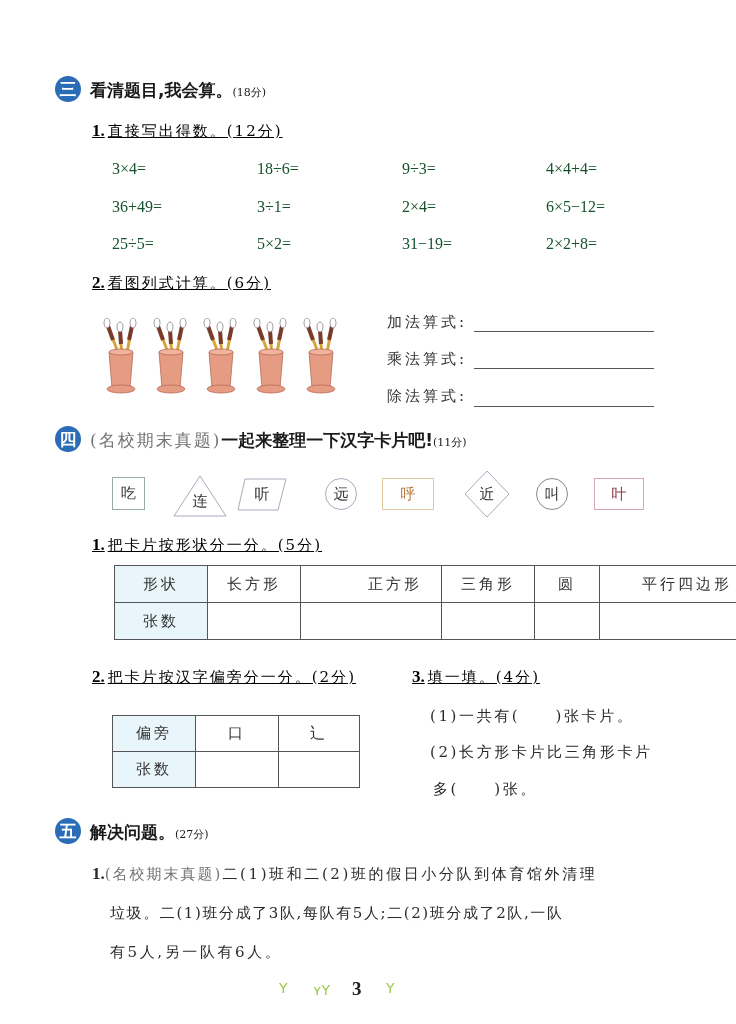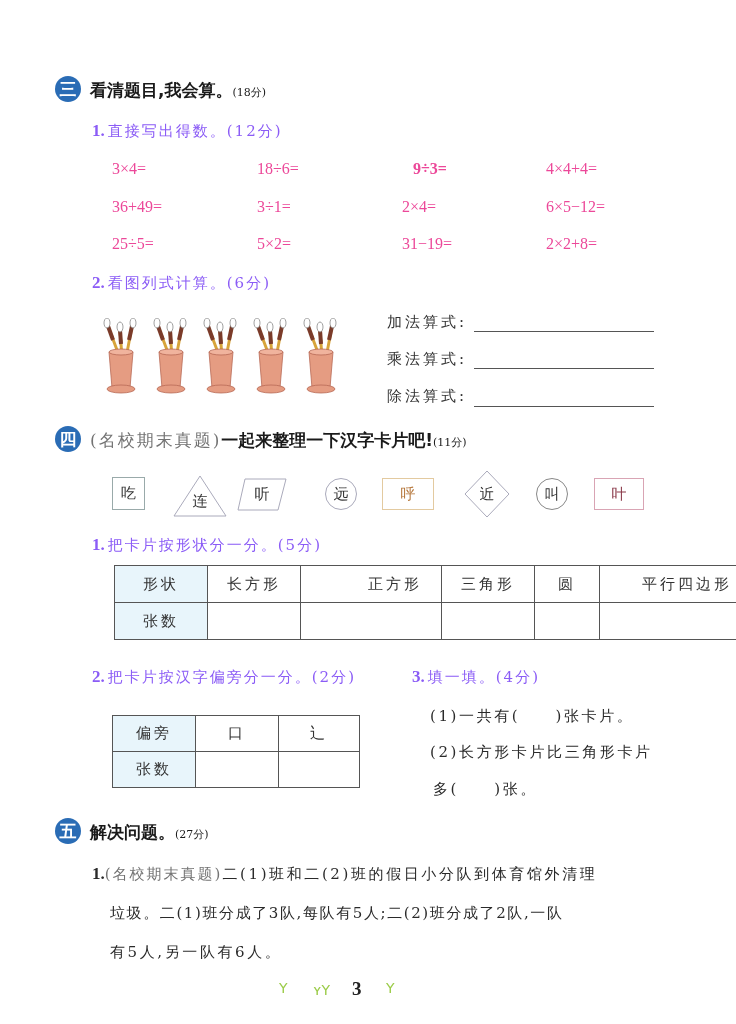--- a/index.html
+++ b/index.html
@@ -2,23 +2,23 @@
 <html><head>
 <meta charset="utf-8">
 <style>
   html,body{margin:0;padding:0;background:#fff;}
   body{width:736px;height:1024px;position:relative;overflow:hidden;font-family:"DejaVu Serif","Liberation Serif",serif;color:#222;}
   .abs{position:absolute;}
   .sec-badge{position:absolute;width:26px;height:26px;border-radius:50%;background:#2a6cb5;color:#fff;font-family:"DejaVu Sans",sans-serif;font-weight:bold;font-size:17px;line-height:26px;text-align:center;}
   .sec-title{position:absolute;font-family:"DejaVu Sans",sans-serif;font-weight:bold;font-size:17px;color:#1a1a1a;white-space:nowrap;}
   .sec-title .pts{font-family:"DejaVu Serif",serif;font-weight:normal;font-size:11px;}
   .red{color:#737373;font-weight:normal;font-family:"DejaVu Serif",serif;letter-spacing:2px;}
-  .q{position:absolute;font-size:15px;letter-spacing:2px;white-space:nowrap;color:#8b5cf6;}
+  .q{position:absolute;font-size:15px;letter-spacing:2px;white-space:nowrap;color:#000000;text-decoration:underline;}
   .q b{font-family:"Liberation Serif",serif;font-size:17px;letter-spacing:0;margin-right:3px;}
-  .eq{position:absolute;font-family:"Liberation Serif",serif;font-size:16px;color:#ec4899;white-space:nowrap;}
+  .eq{position:absolute;font-family:"Liberation Serif",serif;font-size:16px;color:#14532d;white-space:nowrap;}
   .formula{position:absolute;font-size:15px;letter-spacing:3px;white-space:nowrap;color:#333;}
   .line{position:absolute;height:0;border-bottom:1.5px solid #555;}
   table.grid{position:absolute;border-collapse:collapse;font-size:15px;letter-spacing:3px;color:#333;}
   table.grid td{border:1.5px solid #555;text-align:center;padding:0;}
   table.grid td.hd{background:#e8f5fb;}
   .card{position:absolute;display:flex;align-items:center;justify-content:center;font-size:15px;color:#333;box-sizing:border-box;}
   .para{position:absolute;font-size:15px;letter-spacing:2.6px;white-space:nowrap;color:#2a2a2a;}
   .footer-num{position:absolute;font-family:"Liberation Serif",serif;font-weight:bold;font-size:19px;}
   .sprout{position:absolute;color:#9ccc4a;font-size:14px;font-family:"DejaVu Sans",sans-serif;}
 </style>
@@ -29,21 +29,21 @@
 <div class="sec-title" style="left:90px;top:79px;">
   <span>看清题目,我会算。</span><span class="pts">(18分)</span>
 </div>
 
 <div class="q" style="left:92px;top:121px;">
   <b>1.</b><span>直接写出得数。(12分)</span>
 </div>
 
 <div class="eq" style="left:112px;top:160px;">3×4=</div>
 <div class="eq" style="left:257px;top:160px;">18÷6=</div>
-<div class="eq" style="left:413px;top:160px;font-weight:bold;">9÷3=</div>
+<div class="eq" style="left:402px;top:160px;">9÷3=</div>
 <div class="eq" style="left:546px;top:160px;">4×4+4=</div>
 <div class="eq" style="left:112px;top:198px;">36+49=</div>
 <div class="eq" style="left:257px;top:198px;">3÷1=</div>
 <div class="eq" style="left:402px;top:198px;">2×4=</div>
 <div class="eq" style="left:546px;top:198px;">6×5−12=</div>
 <div class="eq" style="left:112px;top:235px;">25÷5=</div>
 <div class="eq" style="left:257px;top:235px;">5×2=</div>
 <div class="eq" style="left:402px;top:235px;">31−19=</div>
 <div class="eq" style="left:546px;top:235px;">2×2+8=</div>
 

